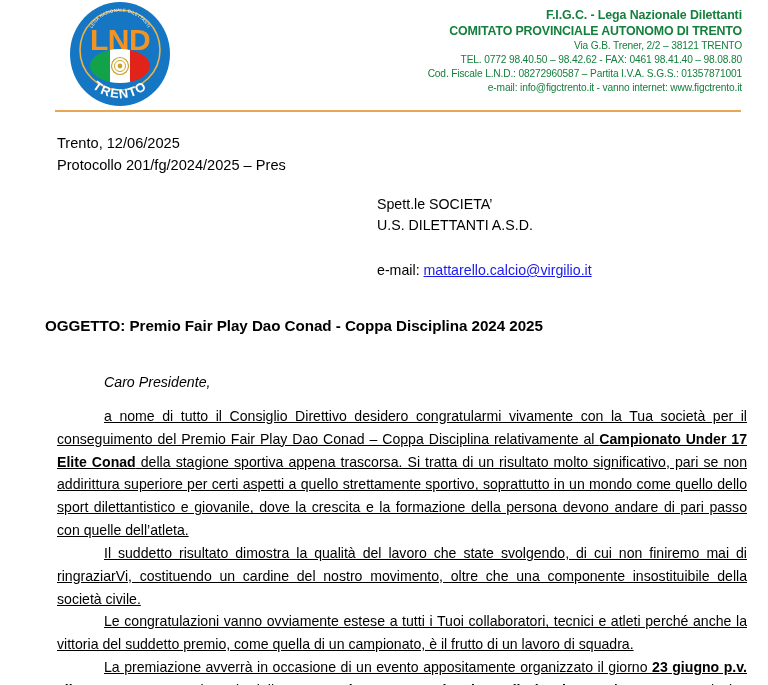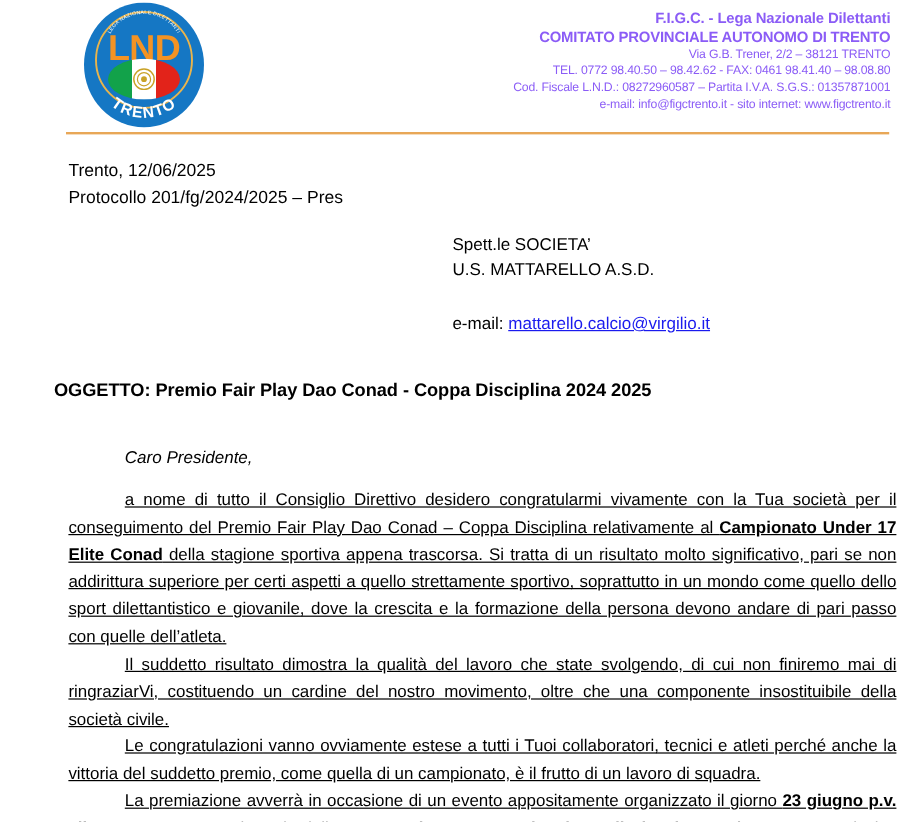--- a/index.html
+++ b/index.html
@@ -174,42 +174,42 @@
       <circle cx="58" cy="64" r="5.5" fill="none" stroke="#C9A227" stroke-width="1"></circle>
       <circle cx="58" cy="64" r="2.4" fill="#C9A227"></circle>
 
       <path id="arcB" d="M 20 72 A 42 42 0 0 0 96 72" fill="none"></path>
       <text font-family="'Liberation Sans', sans-serif" font-size="13" font-weight="bold" fill="#FFFFFF" letter-spacing="1.2">
         <textPath href="#arcB" startOffset="50%" text-anchor="middle">TRENTO</textPath>
       </text>
     </svg>
   </div>
 
-  <div class="header-text" style="color: #8b5cf6;">
+  <div class="header-text" style="color: #15803d;">
     <div class="hdr-line1">F.I.G.C. - Lega Nazionale Dilettanti</div>
     <div class="hdr-line2">COMITATO PROVINCIALE AUTONOMO DI TRENTO</div>
     <div class="hdr-small">Via G.B. Trener, 2/2 – 38121 TRENTO</div>
     <div class="hdr-small">TEL. 0772 98.40.50 – 98.42.62 - FAX: 0461 98.41.40 – 98.08.80</div>
     <div class="hdr-small">Cod. Fiscale L.N.D.: 08272960587 – Partita I.V.A. S.G.S.: 01357871001</div>
-    <div class="hdr-small">e-mail: info@figctrento.it - sito internet: www.figctrento.it</div>
+    <div class="hdr-small">e-mail: info@figctrento.it - vanno internet: www.figctrento.it</div>
   </div>
 
   <div class="rule" style="background: rgb(232, 167, 87);"></div>
 </div>
 
 <div class="page">
 
   <div class="date-block">
     <div>Trento, 12/06/2025</div>
     <div>Protocollo 201/fg/2024/2025 – Pres</div>
   </div>
 
   <div class="recipient">
     <div>Spett.le SOCIETA’</div>
-    <div>U.S. MATTARELLO A.S.D.</div>
+    <div>U.S. DILETTANTI A.S.D.</div>
   </div>
 
   <div class="email-row">
     <span>e-mail:</span>
     <span class="email-link" style="color: rgb(26, 26, 238);">mattarello.calcio@virgilio.it</span>
   </div>
 
   <div class="subject">OGGETTO: Premio Fair Play Dao Conad - Coppa Disciplina 2024 2025</div>
 
   <div class="salutation">Caro Presidente,</div>

